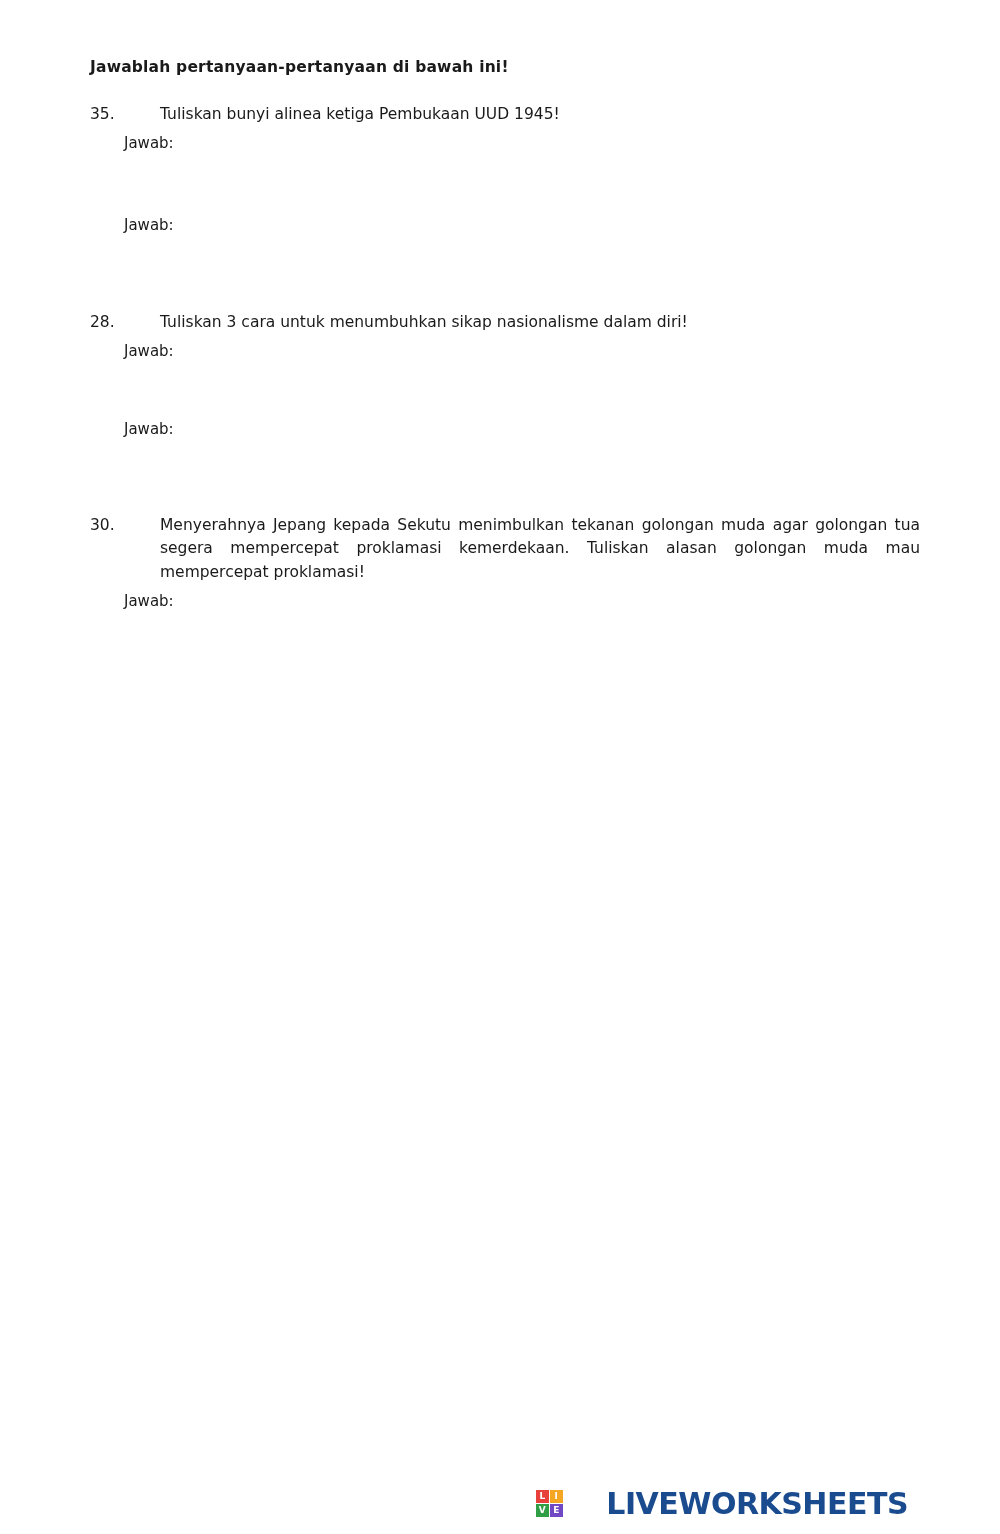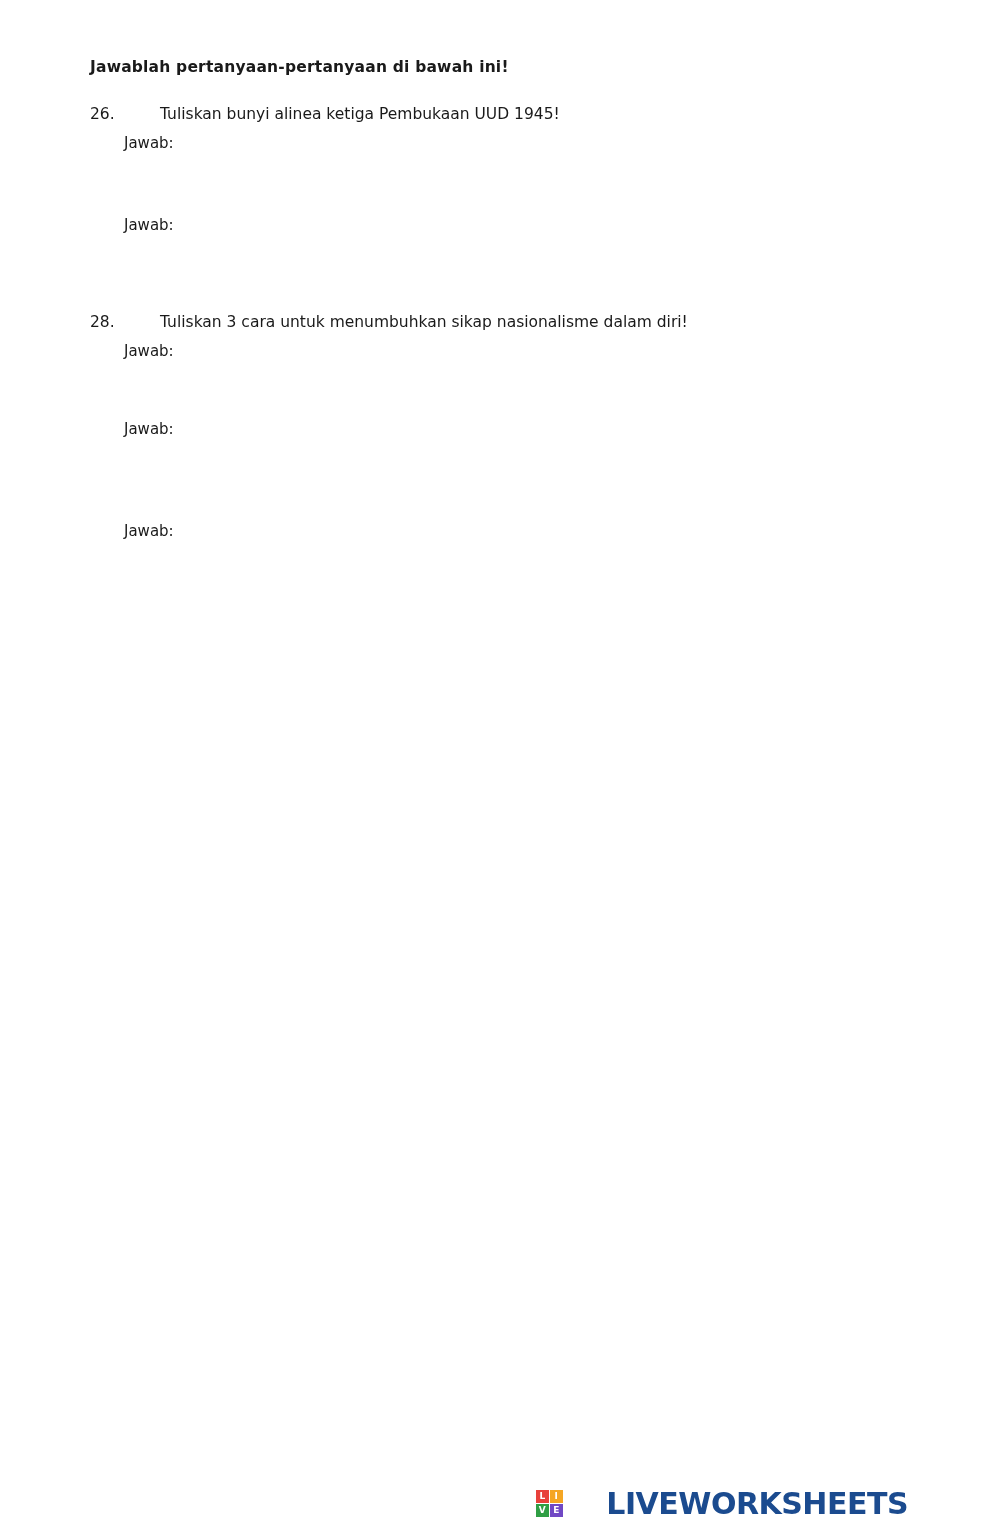--- a/index.html
+++ b/index.html
@@ -104,21 +104,21 @@
 </style>
 </head>
 <body>
 
 <div class="page">
 
   <div class="instruction">Jawablah pertanyaan-pertanyaan di bawah ini!</div>
 
   <div class="qblock" style="top: 103px;">
     <div class="qrow">
-      <div class="qnum">26.</div>
+      <div class="qnum">35.</div>
       <div class="qtext">Tuliskan bunyi alinea ketiga Pembukaan UUD 1945!</div>
     </div>
     <div class="answer-label">Jawab:</div>
   </div>
 
   <div class="qblock" style="top: 208px;">
     <div class="answer-label">Jawab:</div>
   </div>
 
   <div class="qblock" style="top: 311px;">
@@ -127,20 +127,24 @@
       <div class="qtext">Tuliskan 3 cara untuk menumbuhkan sikap nasionalisme dalam diri!</div>
     </div>
     <div class="answer-label">Jawab:</div>
   </div>
 
   <div class="qblock" style="top: 412px;">
     <div class="answer-label">Jawab:</div>
   </div>
 
   <div class="qblock" style="top: 514px;">
+    <div class="qrow">
+      <div class="qnum">30.</div>
+      <div class="qtext justify">Menyerahnya Jepang kepada Sekutu menimbulkan tekanan golongan muda agar golongan tua segera mempercepat proklamasi kemerdekaan. Tuliskan alasan golongan muda mau mempercepat proklamasi!</div>
+    </div>
     <div class="answer-label">Jawab:</div>
   </div>
 
   <div class="footer-logo">
     <div class="logo-squares">
       <div class="logo-row">
         <span class="sq sq-l">L</span>
         <span class="sq sq-i">I</span>
       </div>
       <div class="logo-row">

